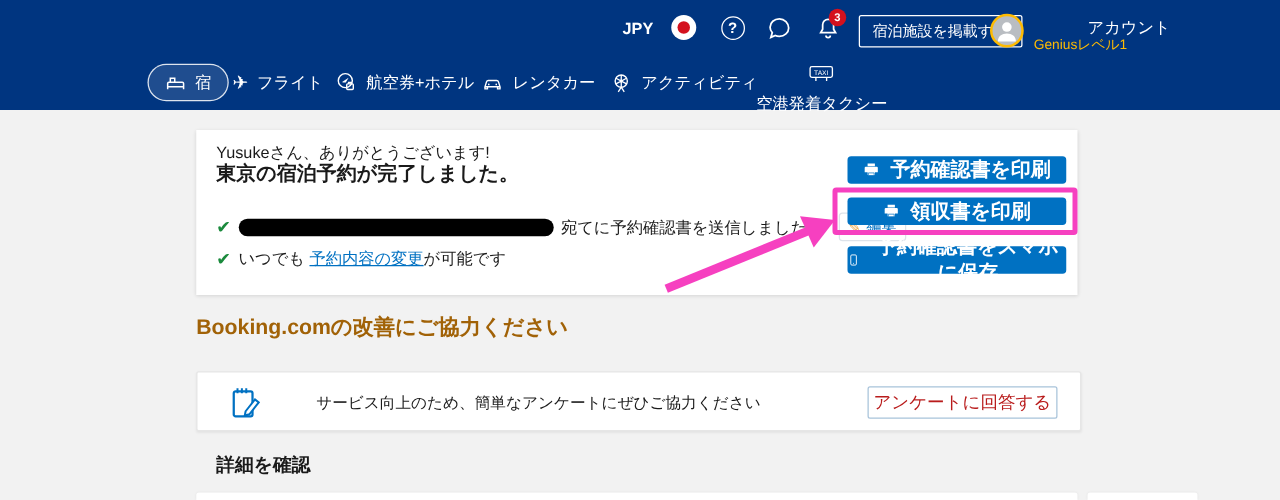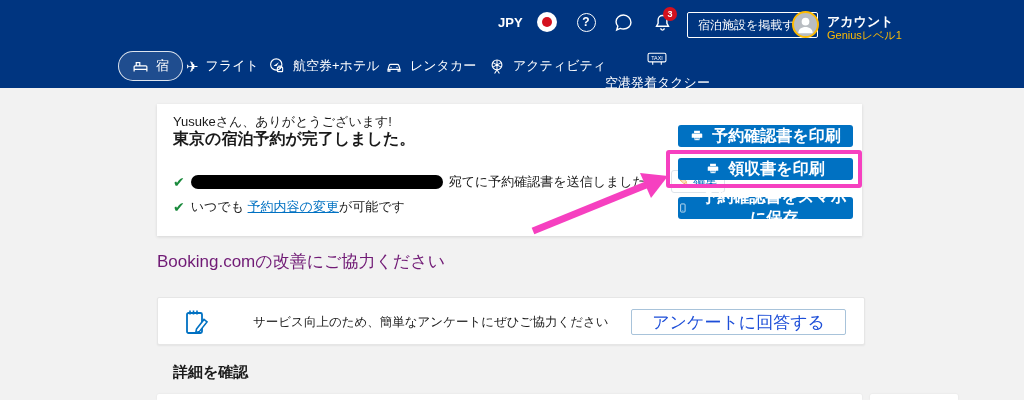--- a/index.html
+++ b/index.html
@@ -24,21 +24,21 @@
   .badge { position:absolute; left:663px; top:7px; min-width:14px; height:14px; padding:0 3px;
            background:#d4111e; border-radius:8px; color:#fff; font-size:9px; font-weight:bold;
            display:flex; align-items:center; justify-content:center; z-index:2; }
   .list-property-btn { position:absolute; left:687px; top:12px; height:26px; padding:0 10px;
            border:1px solid #fff; border-radius:2px; background:transparent; color:#fff;
            font-size:12px; display:flex; align-items:center; cursor:pointer;
            font-family:inherit; }
   .avatar { position:absolute; left:792px; top:11px; width:27px; height:27px; border-radius:50%;
             border:2px solid #febb02; background:#b9bdc2; display:flex; align-items:center;
             justify-content:center; cursor:pointer; overflow:hidden; }
-  .account-name { position:absolute; left:827px; top:13px; font-size:13px; font-weight:bold; cursor:pointer; }
+  .account-name { position:absolute; left:870px; top:13px; font-size:13px; font-weight:normal; cursor:pointer; }
   .genius { position:absolute; left:827px; top:28px; font-size:11px; color:#febb02; }
 
   
   .nav-item { position:absolute; top:51px; height:30px; display:flex; align-items:center; gap:7px;
               color:#fff; font-size:13px; cursor:pointer; white-space:nowrap; }
   .nav-item.active { border:1px solid rgba(255,255,255,0.85); border-radius:15px;
                      background:rgba(255,255,255,0.12); padding:0 13px; }
   .nav-item svg, .nav-item .glyph { flex:0 0 auto; }
   .glyph { font-size:15px; line-height:1; }
 
@@ -62,29 +62,29 @@
                 border:0; border-radius:3px; font-size:16px; font-weight:bold; display:flex;
                 align-items:center; justify-content:center; gap:8px; cursor:pointer; font-family:inherit; }
   .action-btn.b1 { top:21px; }
   .action-btn.b2 { top:54px; }
   .action-btn.b3 { top:93px; }
 
   .pink-box { position:absolute; left:666px; top:150px; width:196px; height:38px;
               border:4px solid #f640c0; border-radius:3px; z-index:40; pointer-events:none; }
   .arrow-overlay { position:absolute; left:0; top:0; width:1024px; height:400px; z-index:39; pointer-events:none; }
 
-  .section-heading { position:absolute; left:157px; top:250px; font-size:17px; font-weight:normal; color:#701a75;text-align:center; }
+  .section-heading { position:absolute; left:157px; top:250px; font-size:17px; font-weight:bold; color:#a16207;text-align:center; }
 
   .survey-card { position:absolute; left:157px; top:297px; width:708px; height:48px; background:#fff;
                  border:1px solid #e6e6e6; border-radius:2px; box-shadow:0 1px 2px rgba(0,0,0,0.06);
                  display:flex; align-items:center; }
   .survey-icon { position:absolute; left:26px; top:10px; color:#0071c2; }
   .survey-text { position:absolute; left:63px; top:16px; font-size:12.5px; color:#1a1a1a;margin-left:32px; }
-  .survey-btn { position:absolute; right:18px; top:11px; height:26px; padding:0 20px; background:#fff;
-                border:1px solid #a8c3da; border-radius:2px; color:#1d4ed8; font-size:17px;
+  .survey-btn { position:absolute; right:18px; top:11px; height:26px; padding:0 4px; background:#fff;
+                border:1px solid #a8c3da; border-radius:2px; color:#b91c1c; font-size:14px;
                 display:flex; align-items:center; cursor:pointer; font-family:inherit; }
 
   .details-heading { position:absolute; left:173px; top:363px; font-size:15px; font-weight:bold; color:#1a1a1a; }
 
   .sliver { position:absolute; top:394px; height:6px; background:#fff; box-shadow:0 0 2px rgba(0,0,0,0.08); }
   .sliver.left { left:157px; width:705px; border-radius:2px 2px 0 0; }
   .sliver.right { left:870px; width:88px; border-radius:2px 2px 0 0; }
 </style>
 </head>
 <body>

